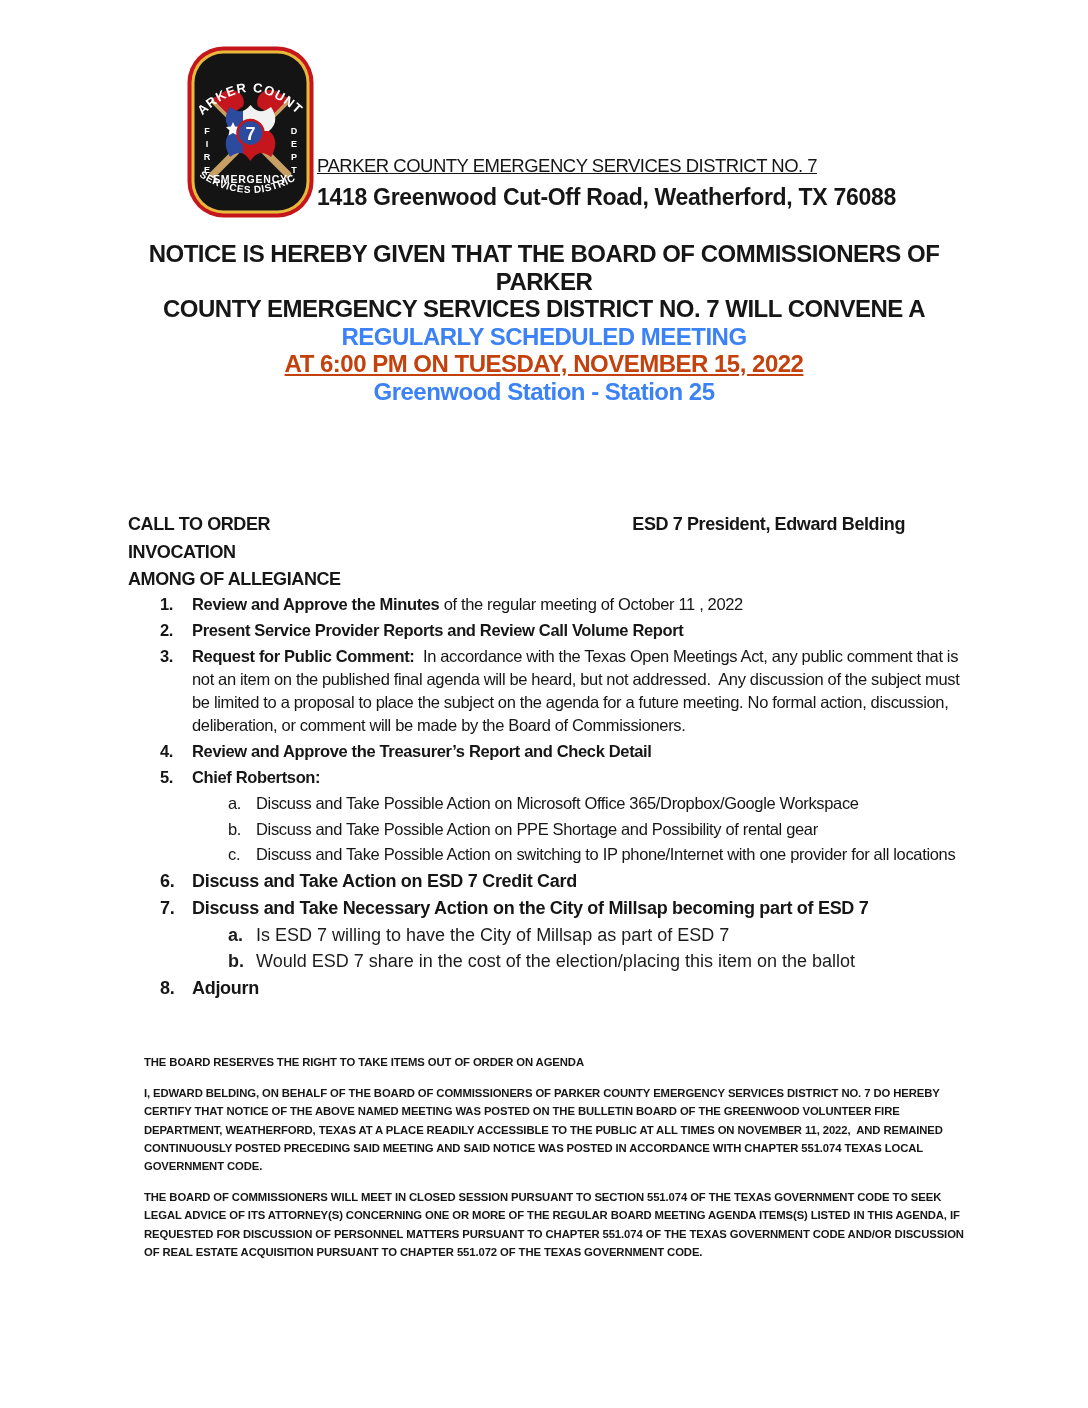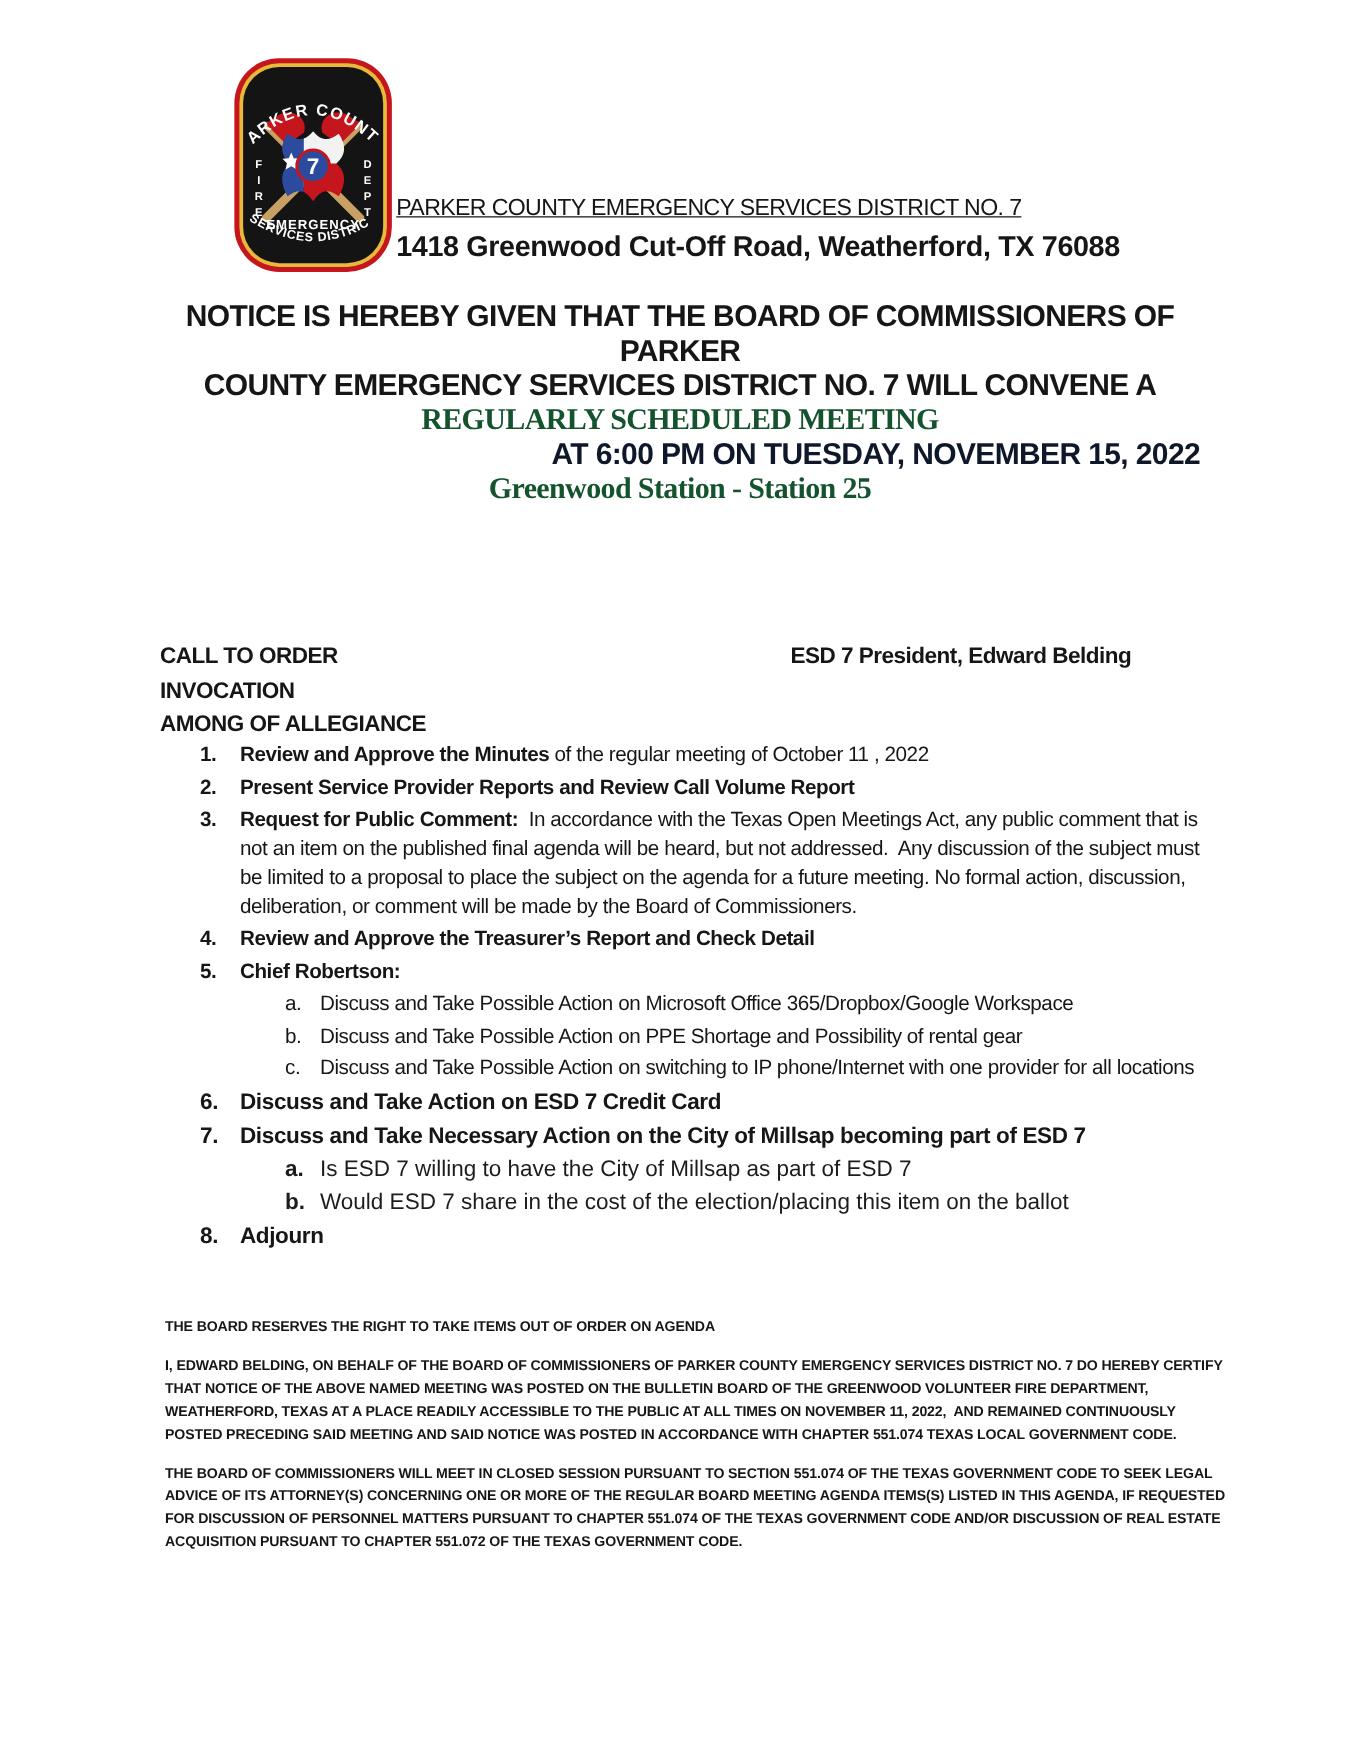--- a/index.html
+++ b/index.html
@@ -16,22 +16,22 @@
   }
   .org-address{
     font-size:23px;font-weight:700;letter-spacing:-0.3px;
     margin-top:7px;white-space:nowrap;
   }
   
   .notice{
     position:absolute;left:128px;top:240px;width:832px;text-align:center;
     font-weight:700;font-size:24px;line-height:27.5px;letter-spacing:-0.5px;
   }
-  .red{color:#14532d;font-family:Liberation Serif, serif;}
-  .red-u{color:#0f172a;text-align:right;}
+  .red{color:#3b82f6;}
+  .red-u{color:#c2410c;text-decoration:underline;}
   
   .preamble{
     position:absolute;left:128px;top:401px;width:832px;text-align:center;
     font-weight:700;font-size:19px;line-height:28px;letter-spacing:-0.5px;
   }
   
   .cto{
     position:absolute;left:128px;top:511px;width:832px;
     font-size:18px;font-weight:700;letter-spacing:-0.4px;line-height:27.5px;
   }
@@ -50,21 +50,21 @@
   .sub .letter{flex:0 0 28px;margin-left:100px;}
   .sub .text{flex:1;}
   .big{font-size:18px;letter-spacing:-0.3px;line-height:24px;}
   .wide{font-size:18px;letter-spacing:0;line-height:24px;color:#1c1c1c;}
   .wide .letter{font-weight:700;}
   
   .footer{
     position:absolute;left:128px;top:1053px;width:852px;
     font-size:11.3px;font-weight:700;line-height:18.2px;letter-spacing:-0.1px;
   }
-  .footer p{margin:0 0 13px 4px;white-space:pre-wrap;}
+  .footer p{margin:0 0 13px 16px;white-space:pre-wrap;}
 </style>
 </head>
 <body>
 
 <div class="page">
 
   <svg class="badge" viewBox="0 0 129 174">
     <defs>
       <path id="arcTop" d="M 19,68 Q 64.5,26 110,68"></path>
       <path id="arcBottom" d="M 16,133 Q 64.5,163 113,133"></path>

